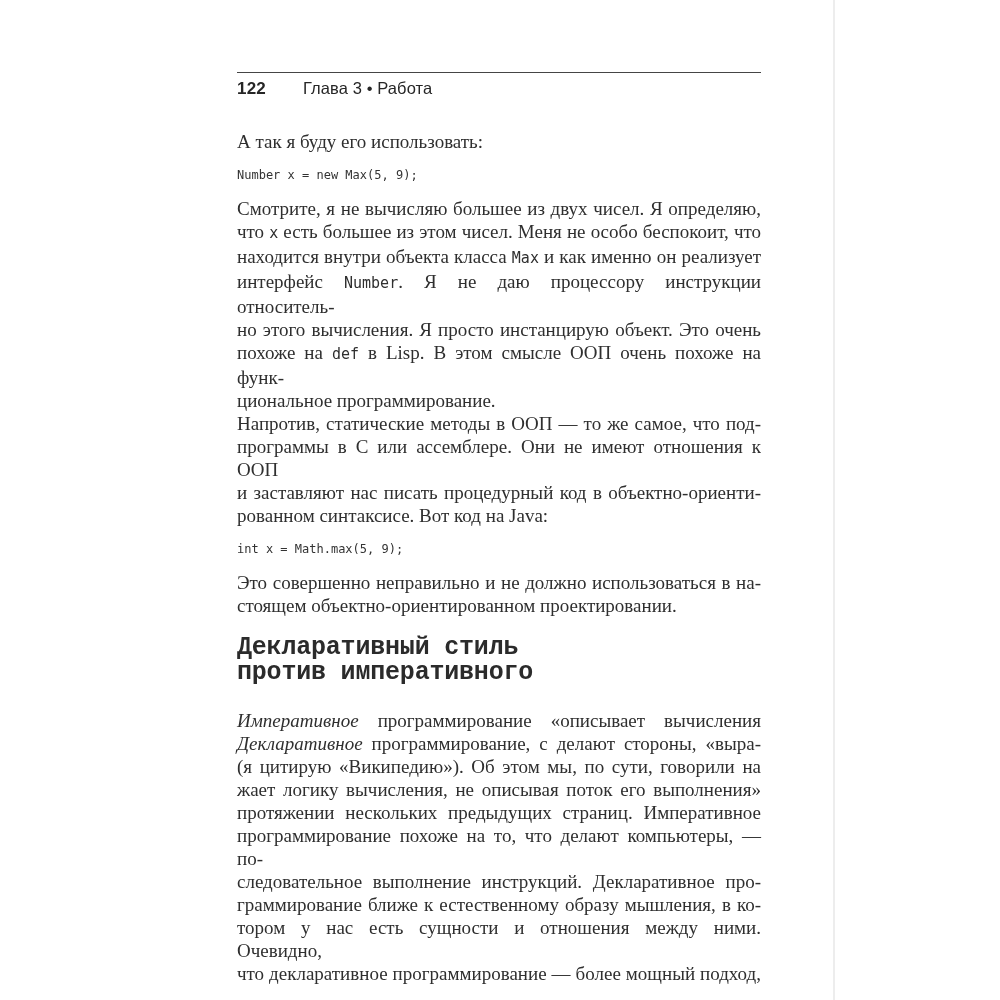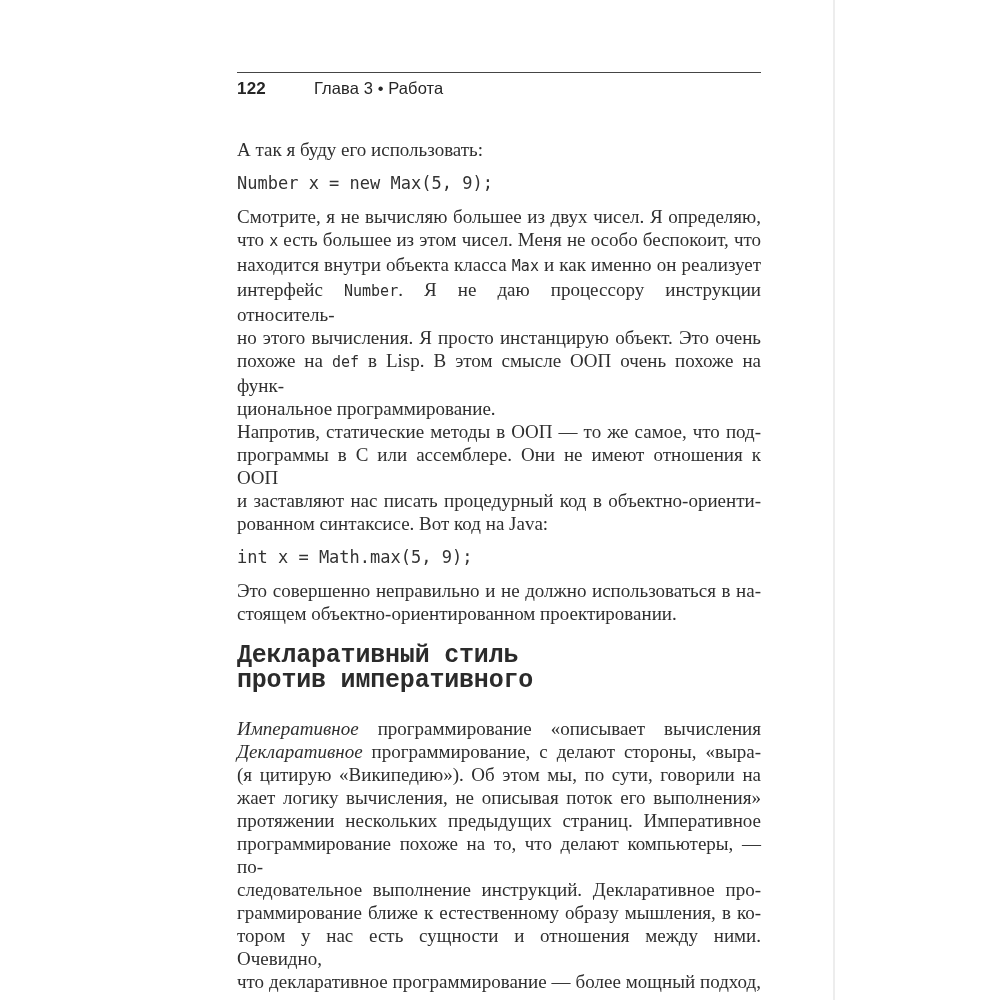--- a/index.html
+++ b/index.html
@@ -33,21 +33,20 @@
     position: absolute;
     left: 237px;
     top: 79px;
     width: 524px;
     font-family: "Liberation Sans", sans-serif;
     font-size: 16.5px;
     color: #262626;
     display: flex;
     align-items: baseline;
     white-space: pre;
-    gap: 11px;
   }
   .page-number {
     font-weight: 700;
     font-size: 17px;
     margin-right: 37px;
     letter-spacing: 0.2px;
   }
   .running-title { letter-spacing: 0.1px; }
   .content {
     position: absolute;
@@ -57,36 +56,36 @@
     font-family: "Liberation Serif", serif;
     font-size: 19px;
     line-height: 23px;
     color: #2f2f2f;
   }
   .block.para { }
   .block.code {
     margin-top: 12px;
     margin-bottom: 12px;
     font-family: "DejaVu Sans Mono", monospace;
-    font-size: 17px;
+    font-size: 12px;
     line-height: 20px;
     color: #333333;
     white-space: pre;
   }
   .block.heading {
     margin-top: 18px;
     margin-bottom: 24px;
     font-family: Liberation Mono, monospace;
     font-size: 25px;
     line-height: 25px;
     font-weight: 700;
     letter-spacing: -0.2px;
     color: #2b2b2b;
   }
-  .block:first-child { margin-top: 8px; }
+  .block:first-child { margin-top: 0; }
   .line { width: 100%; }
   .line.j {
     text-align: justify;
     text-align-last: justify;
   }
   .m {
     font-family: "DejaVu Sans Mono", monospace;
     font-size: 15px;
   }
   .i { font-style: italic; }

